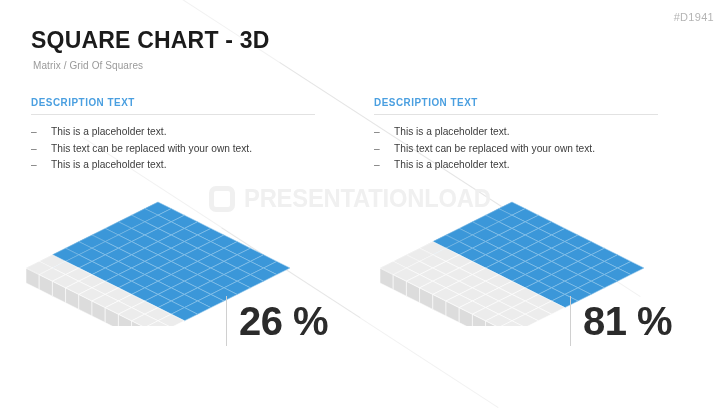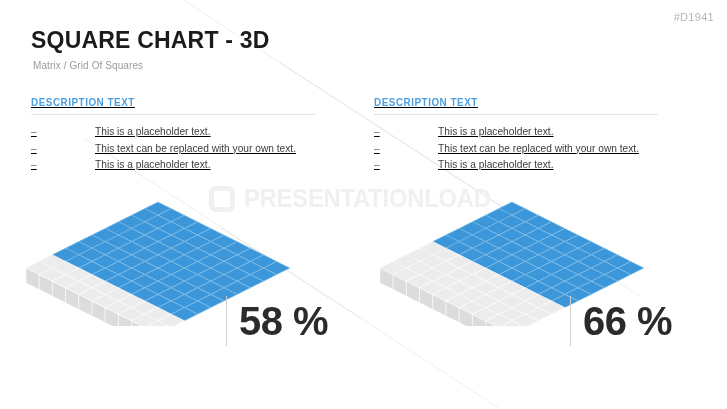--- a/index.html
+++ b/index.html
@@ -42,21 +42,21 @@
     letter-spacing: 0.2px;
   }
   #page-subtitle {
     position: absolute;
     left: 33px; top: 60px;
     font-size: 10px;
     color: #9a9a9a;
     letter-spacing: 0.1px;
   }
 
-  .desc-block { position: absolute; width: 310px; text-decoration: underline; }
+  .desc-block { position: absolute; width: 310px; }
   .desc-left  { left: 31px; top: 96px; }
   .desc-right { left: 374px; top: 96px; }
 
   .desc-heading {
     font-size: 11.5px;
     font-weight: bold;
     color: #4a9fe0;
     letter-spacing: 0.6px;
     transform: scaleX(0.86);
     transform-origin: 0 50%;
@@ -68,21 +68,21 @@
     width: 284px;
   }
   .bullets { margin-top: 9px; list-style: none; }
   .bullet {
     display: flex;
     font-size: 10.2px;
     color: #3c3c3c;
     line-height: 16.5px;
   }
   .bullet-dash { width: 20px; flex: none; color: #6b6b6b; }
-  .bullet-text { white-space: nowrap; margin-left: 44px; }
+  .bullet-text { white-space: nowrap; }
 
   
   #watermark {
     position: absolute;
     left: 201px; top: 184px;
     display: flex;
     align-items: center;
     gap: 9px;
     pointer-events: none;
     margin-left: 8px;
@@ -422,18 +422,18 @@
       <polygon points="163.20,118.20 176.40,124.80 163.20,131.40 150.00,124.80" fill="#ececec" stroke="#ffffff" stroke-width="0.55" shape-rendering="geometricPrecision"></polygon>
       <polygon points="123.60,124.80 136.80,131.40 136.80,146.40 123.60,139.80" fill="#dcdcdc" stroke="#ffffff" stroke-width="0.55" shape-rendering="geometricPrecision"></polygon>
       <polygon points="136.80,118.20 150.00,124.80 136.80,131.40 123.60,124.80" fill="#ececec" stroke="#ffffff" stroke-width="0.55" shape-rendering="geometricPrecision"></polygon>
       <polygon points="136.80,131.40 150.00,138.00 150.00,153.00 136.80,146.40" fill="#dcdcdc" stroke="#ffffff" stroke-width="0.55" shape-rendering="geometricPrecision"></polygon>
       <polygon points="150.00,124.80 163.20,131.40 150.00,138.00 136.80,131.40" fill="#ececec" stroke="#ffffff" stroke-width="0.55" shape-rendering="geometricPrecision"></polygon>
     </svg>
 </div>
 
 <div class="pct-row pct-left">
   <div class="pct-divider"></div>
-  <div class="pct-value">58 %</div>
+  <div class="pct-value">26 %</div>
 </div>
 <div class="pct-row pct-right">
   <div class="pct-divider"></div>
-  <div class="pct-value">66 %</div>
+  <div class="pct-value">81 %</div>
 </div>
 
 </body></html>

